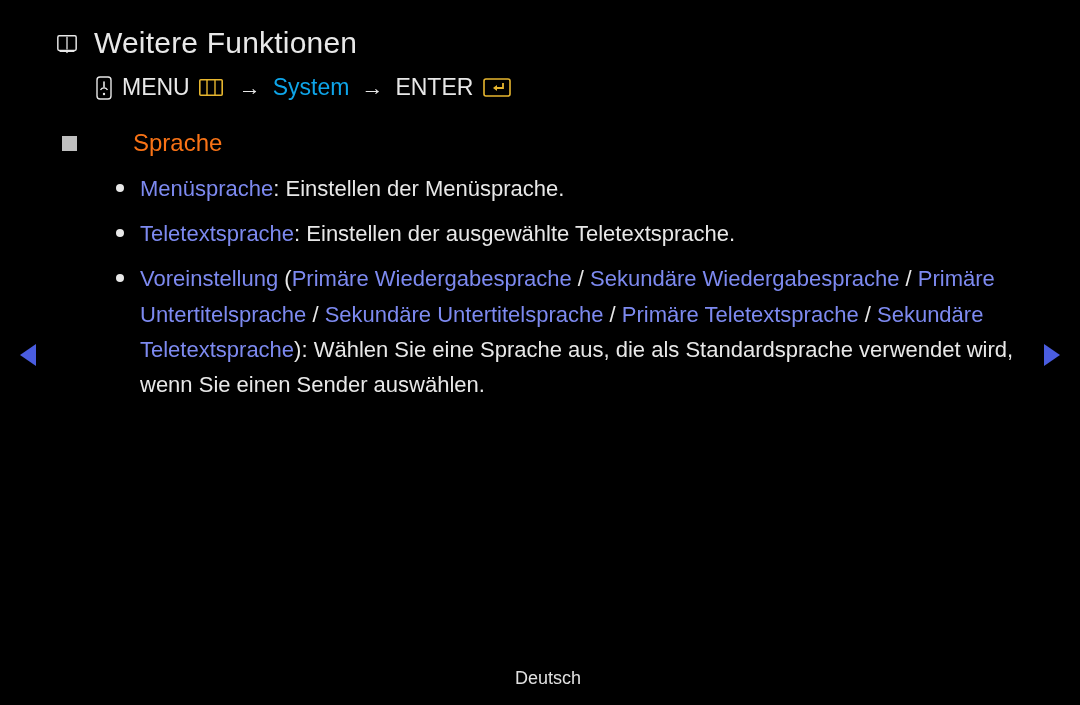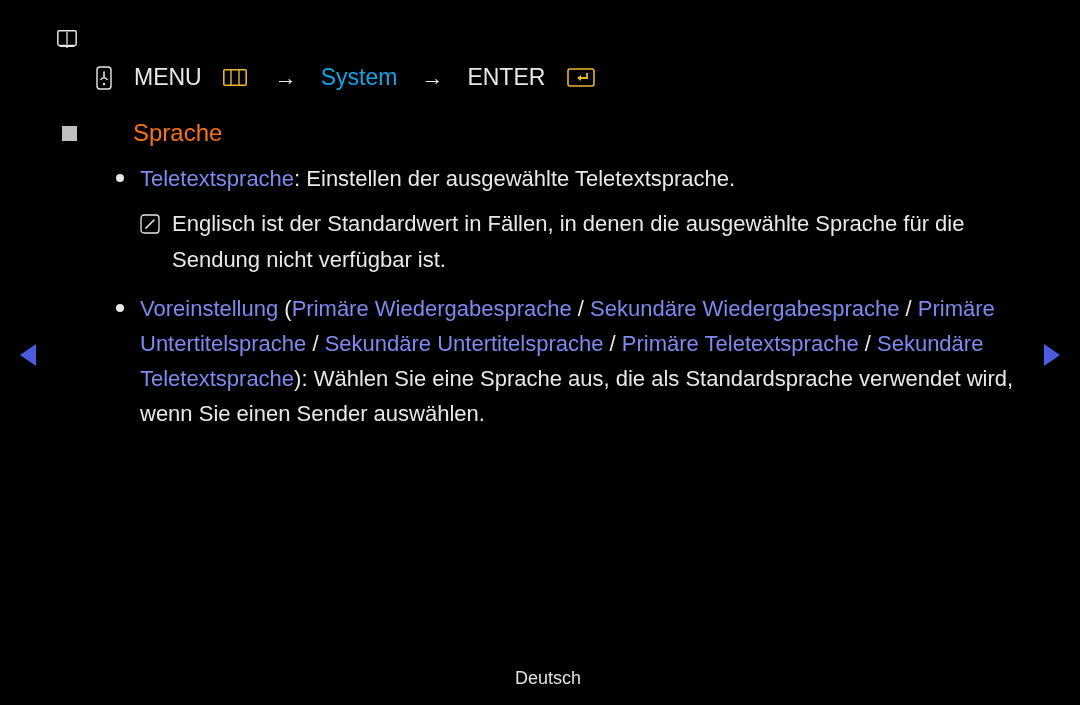--- a/index.html
+++ b/index.html
@@ -31,21 +31,21 @@
     margin-top: 2px;
   }
   .title {
     font-size: 30px;
     font-weight: 400;
     letter-spacing: 0.2px;
   }
   .breadcrumb-row {
     display: flex;
     align-items: center;
-    gap: 20px;
+    gap: 8px;
     margin-left: 38px;
     font-size: 23px;
     font-weight: 500;
     margin-bottom: 28px;
   }
   .remote-icon {
     width: 20px; height: 24px;
     flex: 0 0 auto;
   }
   .menu-icon {
@@ -159,20 +159,21 @@
 <body>
 
 <div class="page">
 
   <div class="title-row">
     <svg class="book-icon" viewBox="0 0 24 24">
       <rect x="2" y="3" width="20" height="16" rx="1.5" fill="none" stroke="#e8e8e8" stroke-width="1.6"></rect>
       <path d="M12 4 V18" stroke="#e8e8e8" stroke-width="1.4"></path>
       <path d="M4 20 h7 l1 1 l1 -1 h7" fill="none" stroke="#e8e8e8" stroke-width="1.4"></path>
     </svg>
+    <div class="title">Weitere Funktionen</div>
   </div>
 
   <div class="breadcrumb-row">
     <svg class="remote-icon" viewBox="0 0 20 24">
       <rect x="3" y="1" width="14" height="22" rx="3" fill="none" stroke="#e8e8e8" stroke-width="1.4"></rect>
       <path d="M10 6 v5" stroke="#e8e8e8" stroke-width="1.6" stroke-linecap="round"></path>
       <path d="M6.5 14 a4 4 0 0 1 7 0" fill="none" stroke="#e8e8e8" stroke-width="1.3"></path>
       <circle cx="10" cy="18" r="1.2" fill="#e8e8e8"></circle>
     </svg>
     <span>MENU</span>
@@ -193,36 +194,34 @@
   </div>
 
   <div class="section">
     <div class="section-header">
       <div class="square-bullet"></div>
       <div class="section-title">Sprache</div>
     </div>
 
     <div class="items">
 
+      <div class="item">
+        <div class="dot"></div>
+        <div class="item-body">
+          <span class="term">Menüsprache</span><span>: Einstellen der Menüsprache.</span>
+        </div>
+      </div>
 
       <div class="item">
         <div class="dot"></div>
         <div class="item-body">
           <span class="term">Teletextsprache</span><span>: Einstellen der ausgewählte Teletextsprache.</span>
         </div>
       </div>
 
-      <div class="note">
-        <svg class="note-icon" viewBox="0 0 20 20">
-          <rect x="1" y="1" width="18" height="18" rx="3" fill="none" stroke="#e8e8e8" stroke-width="1.3"></rect>
-          <path d="M6 14 L14 6" stroke="#e8e8e8" stroke-width="1.6" stroke-linecap="round"></path>
-          <path d="M5.5 14.5 l2 -0.5 l-1.5 -1.5 z" fill="#e8e8e8"></path>
-        </svg>
-        <div class="note-text">Englisch ist der Standardwert in Fällen, in denen die ausgewählte Sprache für die Sendung nicht verfügbar ist.</div>
-      </div>
 
       <div class="item">
         <div class="dot"></div>
         <div class="item-body">
           <span class="term">Voreinstellung</span><span> (</span><span class="term">Primäre Wiedergabesprache</span><span> / </span><span class="term">Sekundäre Wiedergabesprache</span><span> / </span><span class="term">Primäre Untertitelsprache</span><span> / </span><span class="term">Sekundäre Untertitelsprache</span><span> / </span><span class="term">Primäre Teletextsprache</span><span> / </span><span class="term">Sekundäre Teletextsprache</span><span>): </span><span>Wählen Sie eine Sprache aus, die als Standardsprache verwendet wird, wenn Sie einen Sender auswählen.</span>
         </div>
       </div>
 
     </div>
   </div>

